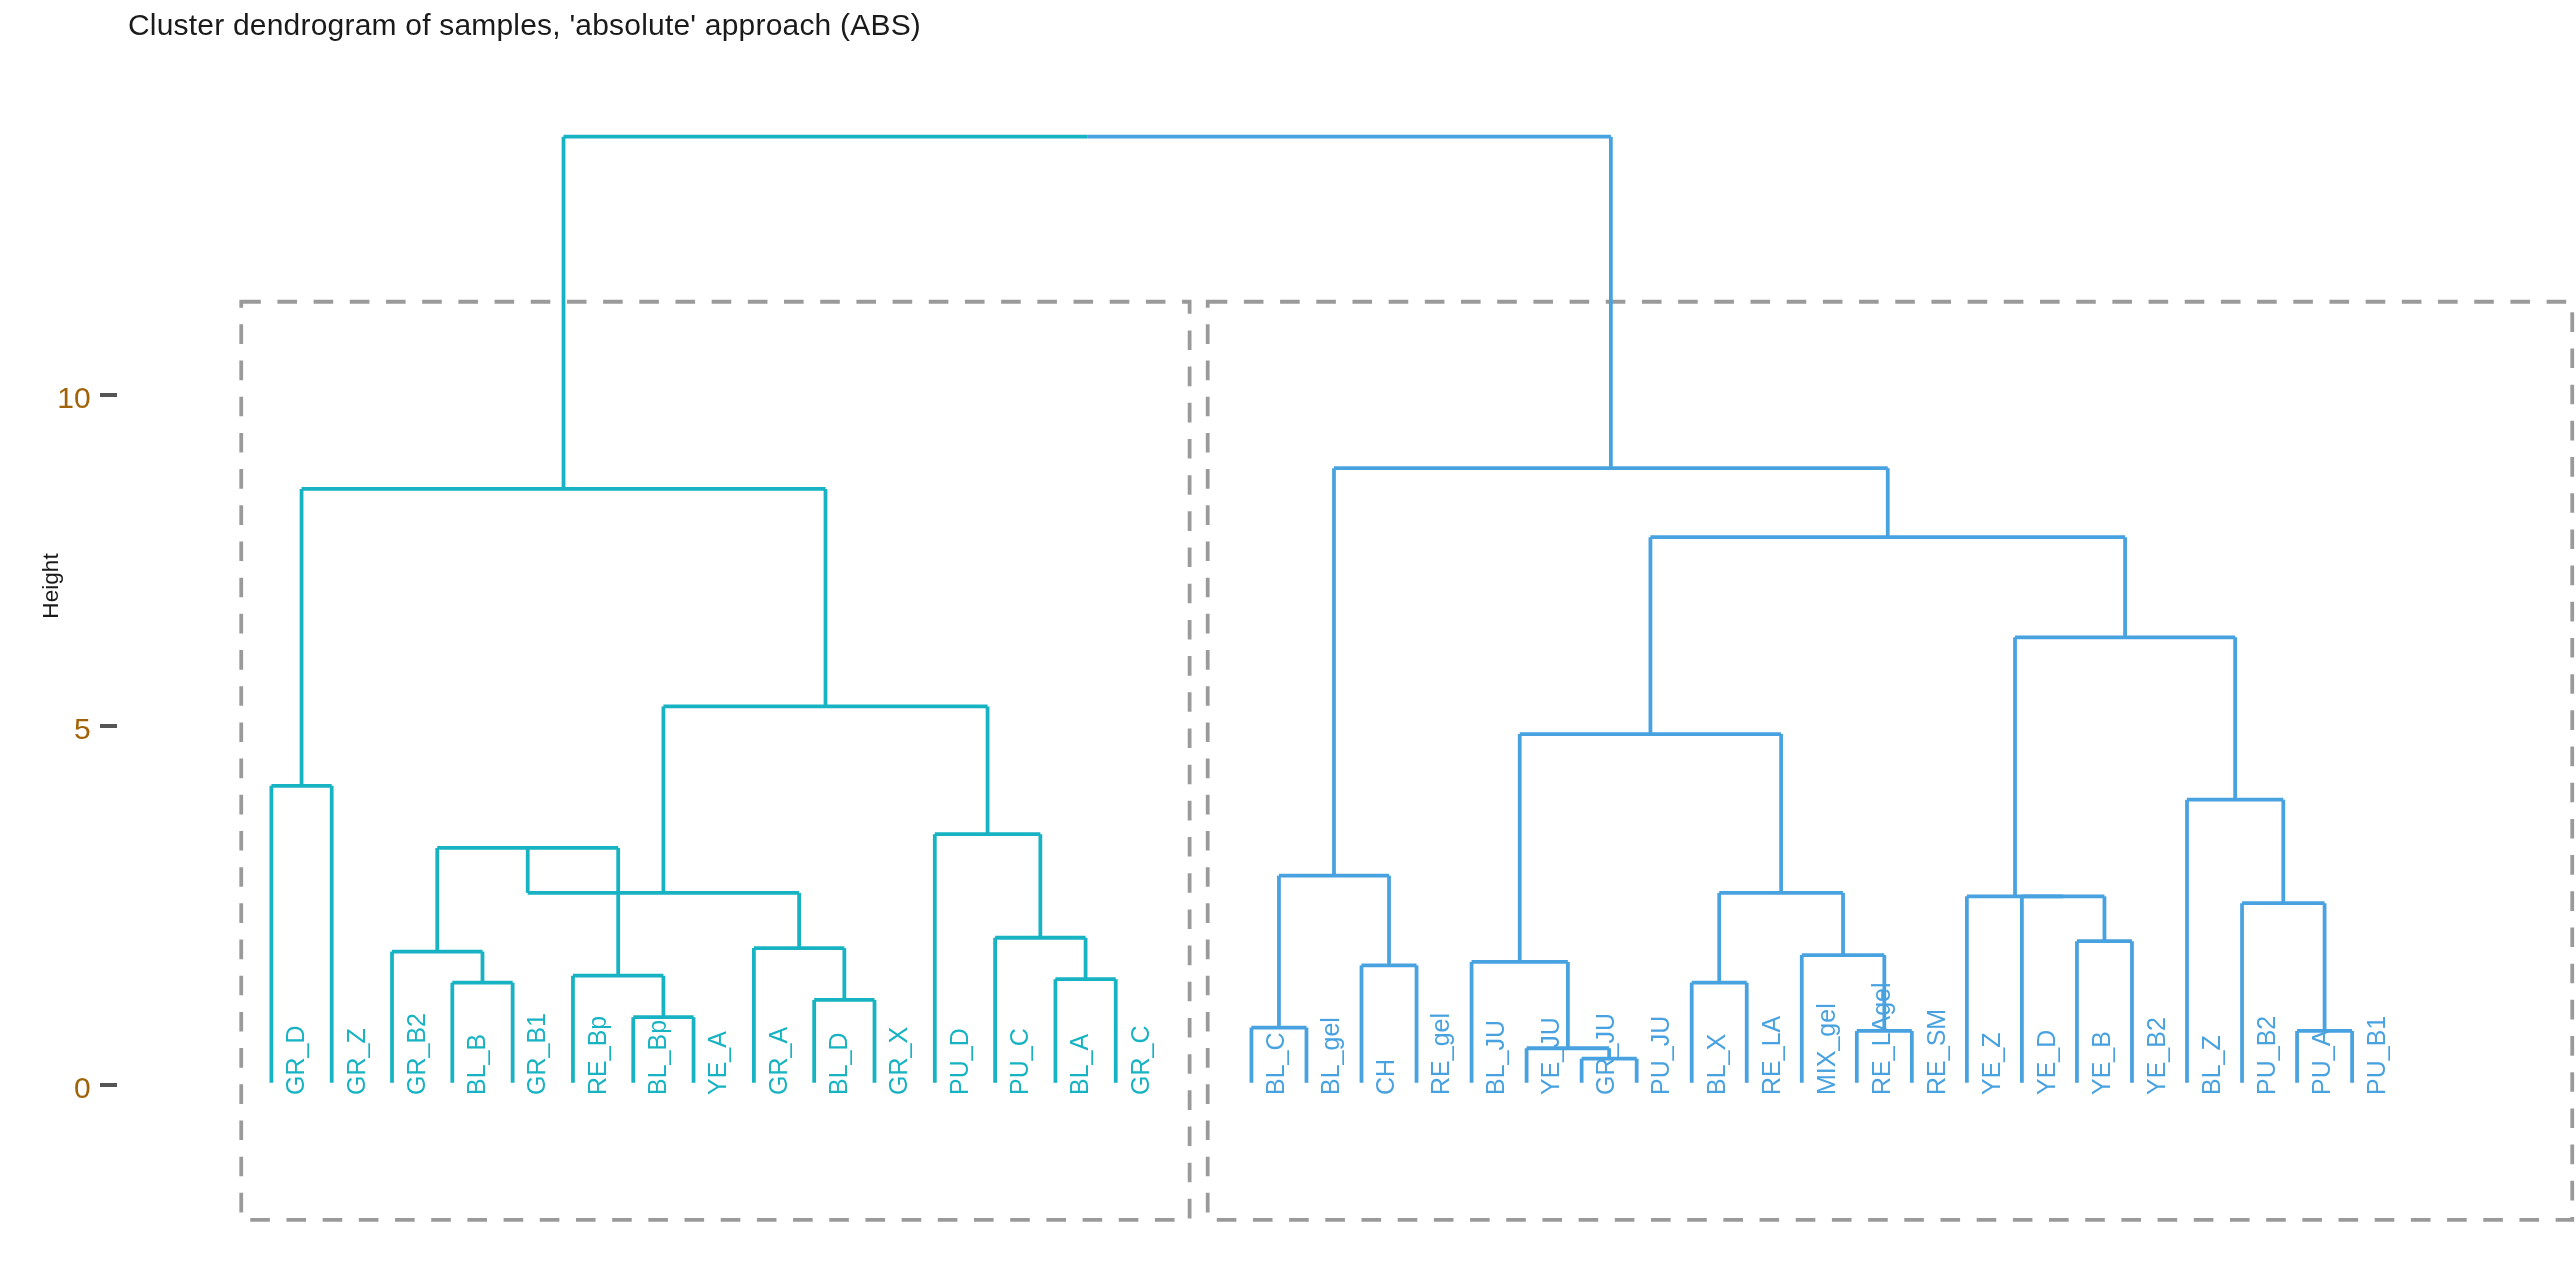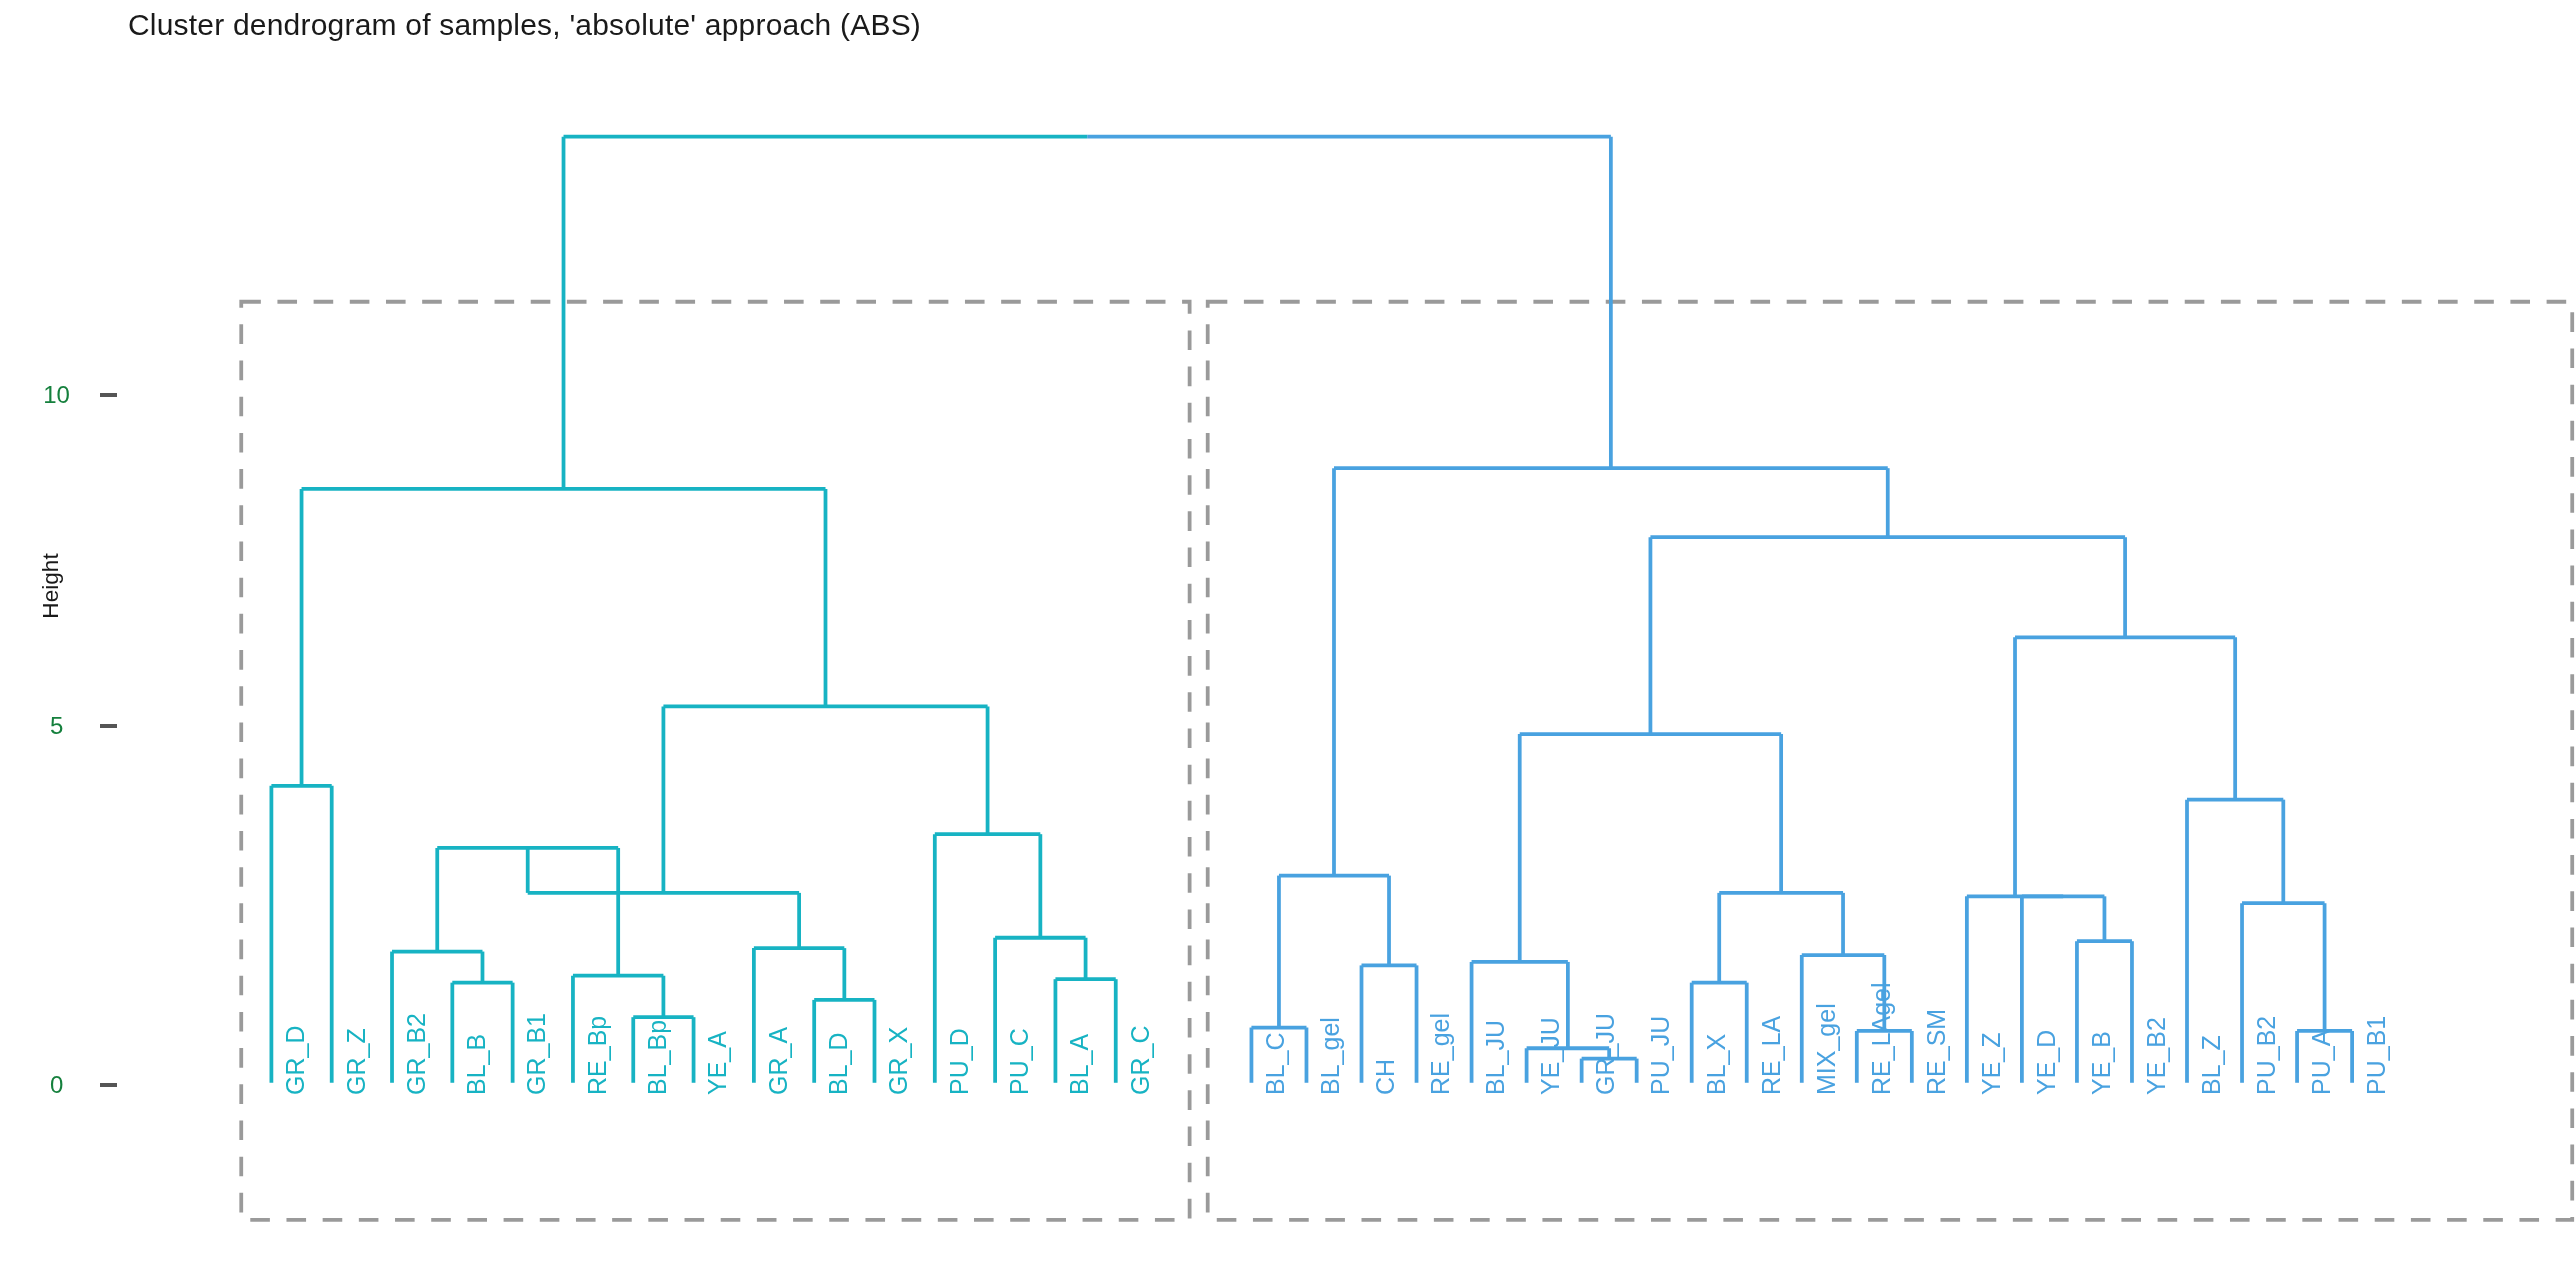--- a/index.html
+++ b/index.html
@@ -7,21 +7,21 @@
   #root{position:relative;width:2576px;height:986px;background:#fff;}
   #title{
     position:absolute;left:128px;top:7.5px;
     font-size:30px;color:#1a1a1a;letter-spacing:0.2px;white-space:nowrap;
   }
   #ylab{
     position:absolute;left:-16.6px;top:573px;width:136px;
     transform:rotate(-90deg);transform-origin:center center;
     text-align:center;font-size:22.6px;color:#1a1a1a;
   }
-  .ytick{position:absolute;font-size:24px;color:#15803d;text-align:center;width:68px;}
+  .ytick{position:absolute;font-size:30px;color:#a16207;text-align:right;width:68px;}
   .ytickmark{position:absolute;width:16.6px;height:3.8px;background:#555;}
   svg#plot{position:absolute;left:0;top:0;width:2576px;height:1282px;}
   .leaflab{
     position:absolute;
     font-size:25px;
     white-space:nowrap;
     transform-origin:left top;
     transform:rotate(-90deg);
   }
 </style>

